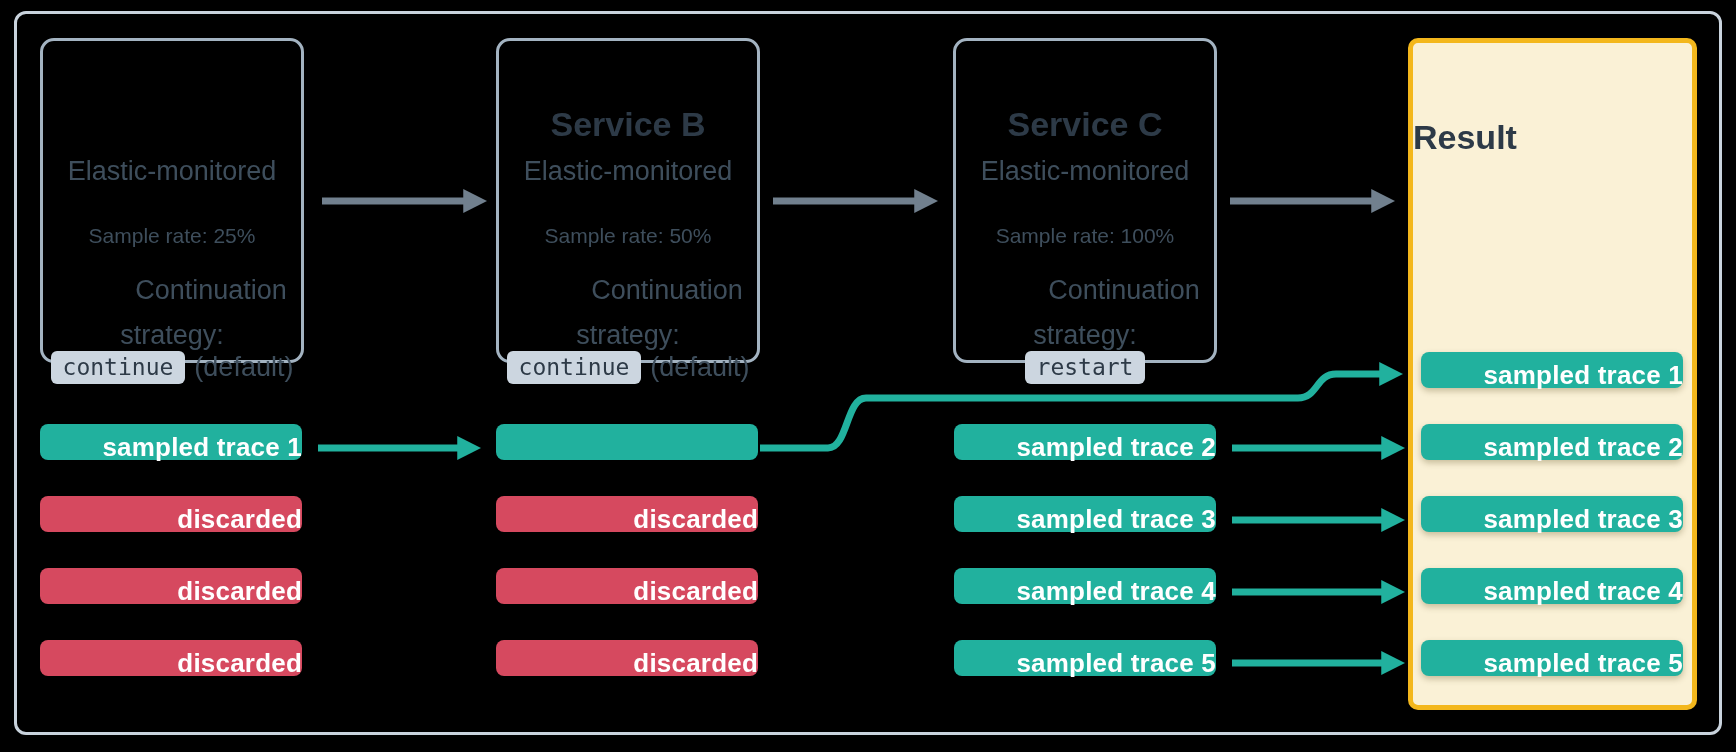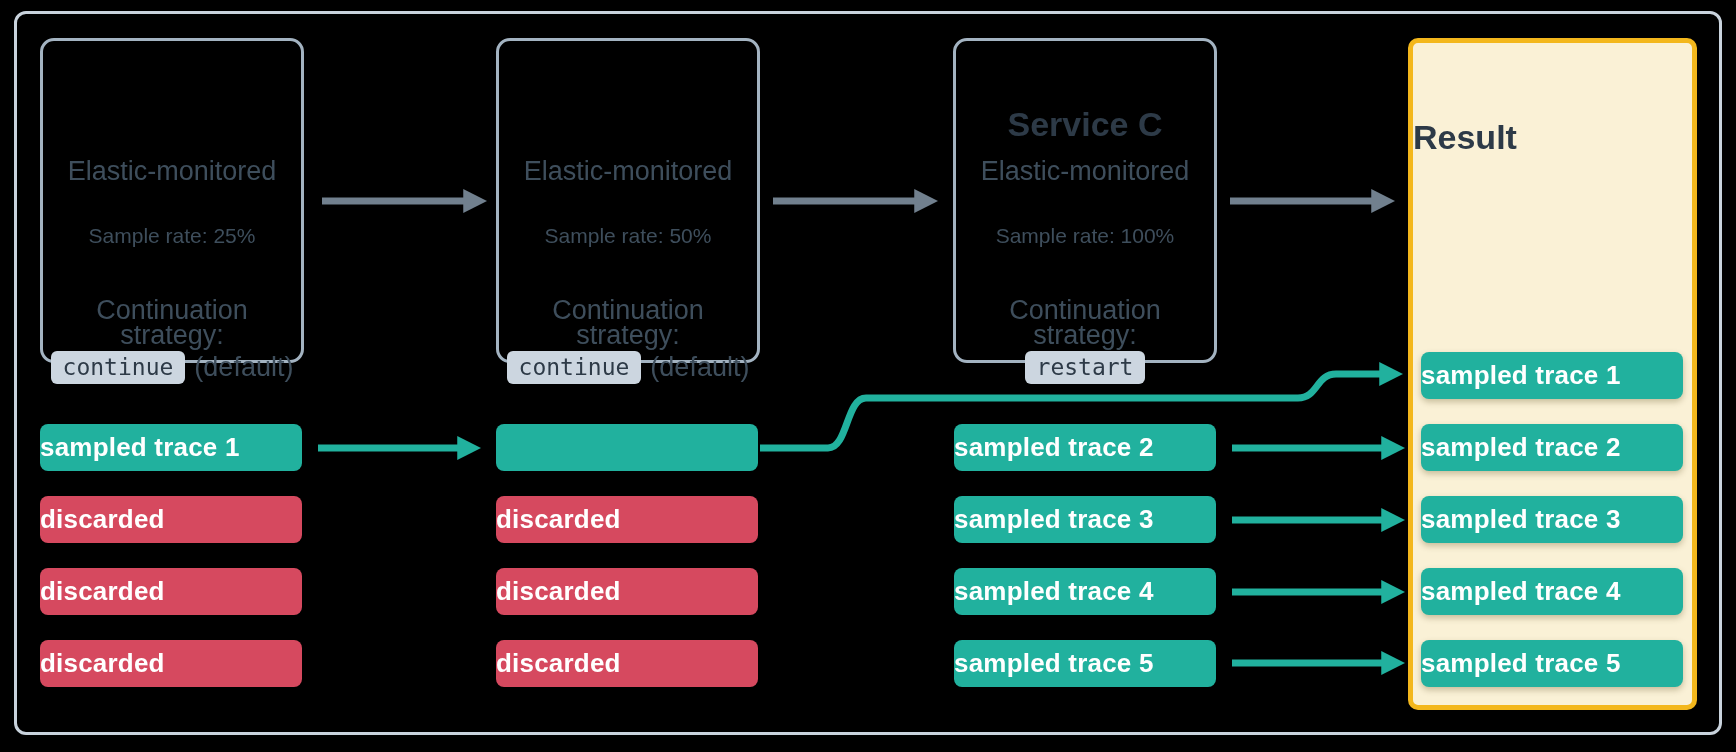--- a/index.html
+++ b/index.html
@@ -27,21 +27,21 @@
   
   .service-box{
     position:absolute;top:38px;width:258px;height:319px;
     border:3px solid var(--box-border);border-radius:14px;background:transparent;
   }
   .service-box .line{position:absolute;left:0;width:100%;text-align:center;color:var(--text-body);}
   .svc-title{position:absolute;left:0;width:100%;top:64px;text-align:center;
     font-size:34px;font-weight:700;color:var(--text-dark);}
   .svc-sub{top:115px;font-size:27px;}
   .svc-rate{top:183px;font-size:21px;}
-  .svc-cont1{top:254px;font-size:27px;}
+  .svc-cont1{top:234px;font-size:27px;padding-left:39px;}
   .svc-cont2{top:279px;font-size:27px;}
   .badge-row{
     position:absolute;left:0;top:308px;width:100%;height:36px;
     display:flex;justify-content:center;align-items:center;gap:9px;
   }
   .code-badge{
     background:var(--badge-bg);color:var(--badge-text);
     font-family:"DejaVu Sans Mono","Liberation Mono",monospace;
     font-size:23px;line-height:33px;padding:0 12px;border-radius:6px;white-space:pre;
   }
@@ -51,22 +51,22 @@
   .result-box{
     position:absolute;left:1408px;top:38px;width:279px;height:662px;
     border:5px solid var(--result-border);border-radius:10px;background:var(--result-fill);
   }
   .result-title{
     position:absolute;left:0;top:75px;width:100%;
     font-size:34px;font-weight:700;color:var(--text-dark);
   }
   
   .pill{
-    position:absolute;width:262px;height:47px;border-radius:8px;
-    color:#fff;font-size:26px;font-weight:600;text-align:left;line-height:47px;
+    position:absolute;width:262px;height:36px;border-radius:8px;
+    color:#fff;font-size:26px;font-weight:600;text-align:right;line-height:47px;
     letter-spacing:.2px;
   }
   .pill.sampled{background:var(--sampled);}
   .pill.discarded{background:var(--discarded);}
   .pill.in-result{box-shadow:0 3px 6px rgba(70,55,0,.28);}
   
   .arrows{position:absolute;left:0;top:0;width:1736px;height:752px;pointer-events:none;}
   .stroke-gray{stroke:var(--arrow-gray);}
   .stroke-teal{stroke:var(--sampled);}
   .ah-gray{fill:var(--arrow-gray);}
@@ -84,20 +84,21 @@
     <div class="line svc-rate">Sample rate: 25%</div>
     <div class="line svc-cont1">Continuation</div>
     <div class="line svc-cont2">strategy:</div>
     <div class="badge-row">
       <span class="code-badge">continue</span>
       <span class="badge-suffix">(default)</span>
     </div>
   </div>
 
   <div class="service-box" style="left:496px">
+    <div class="svc-title">Service B</div>
     <div class="line svc-sub">Elastic-monitored</div>
     <div class="line svc-rate">Sample rate: 50%</div>
     <div class="line svc-cont1">Continuation</div>
     <div class="line svc-cont2">strategy:</div>
     <div class="badge-row">
       <span class="code-badge">continue</span>
       <span class="badge-suffix">(default)</span>
     </div>
   </div>
 

